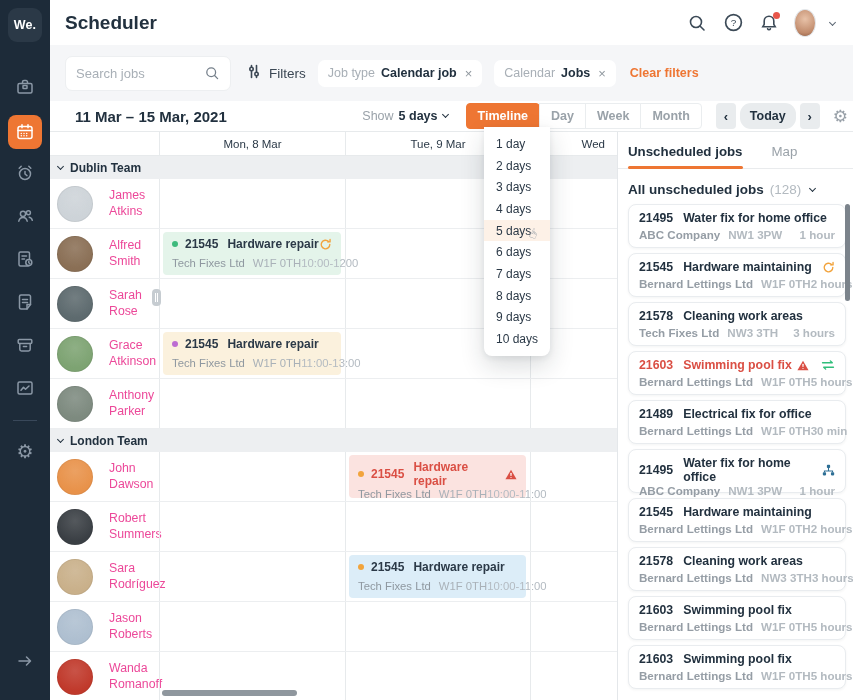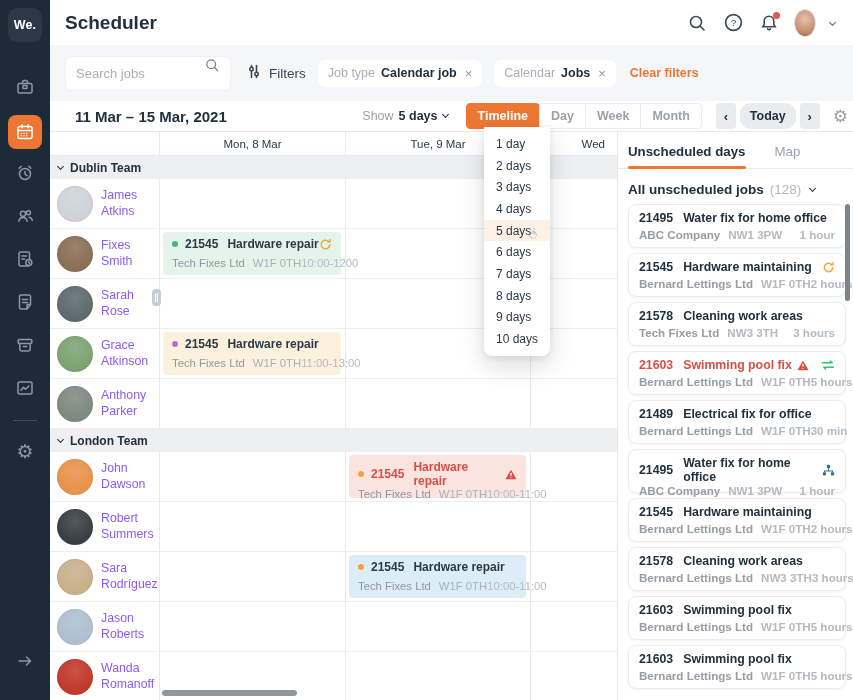--- a/index.html
+++ b/index.html
@@ -31,21 +31,21 @@
   .hicon { width:22px; height:22px; display:flex; align-items:center; justify-content:center; position:relative; }
   .hicon svg { stroke:#3C4A57; fill:none; stroke-width:1.6; stroke-linecap:round; }
   .bell-dot { position:absolute; right:0; top:0; width:7px; height:7px; border-radius:50%; background:#E8564A; }
   .avatar-sm { width:28px; height:28px; border-radius:50%; background:radial-gradient(circle at 50% 35%, #E8C2A8 0%, #C08A6B 70%, #8A5A42 100%); border:1px solid #e2e5e8; }
   .chev { display:inline-block; width:6px; height:6px; border-right:1.6px solid #5A6672; border-bottom:1.6px solid #5A6672; transform:rotate(45deg); }
   .chev.dark { border-color:#22313F; }
   .chev.sm { width:5px; height:5px; }
 
   
   .filterband { position:absolute; left:0; top:45px; width:803px; height:56px; background:#F5F6F8; display:flex; align-items:center; }
-  .search-box { margin-left:15px; width:166px; height:35px; background:#fff; border:1px solid #EDEFF1; border-radius:7px; display:flex; padding:0 10px; }
+  .search-box { margin-left:15px; width:166px; height:35px; background:#fff; border:1px solid #EDEFF1; border-radius:7px; display:flex; align-items:center; padding:0 10px; }
   .search-box input { border:none; outline:none; width:120px; font-size:13px; color:#22313F; font-family:"Liberation Sans",sans-serif; background:transparent; }
   .search-box input::placeholder { color:#A8AFB6; }
   .search-box svg { margin-left:auto; stroke:#747F8A; fill:none; stroke-width:1.6; stroke-linecap:round; }
   .filters-btn { margin-left:16px; display:flex; align-items:center; gap:8px; font-size:13.5px; color:#3B4754; font-weight:500; }
   .filters-btn svg { stroke:#3B4754; fill:none; stroke-width:1.6; stroke-linecap:round; }
   .chip { margin-left:12px; height:27px; background:#fff; border-radius:7px; display:flex; align-items:center; padding:0 10px; font-size:12.5px; }
   .chip .chip-label { color:#A8AFB6; }
   .chip .chip-value { color:#22313F; font-weight:bold; margin-left:6px; }
   .chip .chip-x { color:#8F979E; margin-left:8px; font-size:13px; cursor:default; }
   .clear-filters { margin-left:14px; color:#EE7633; font-size:12.5px; font-weight:bold; }
@@ -76,21 +76,21 @@
   .cal-header { display:flex; height:24px; border-bottom:1px solid #E7EAEC; }
   .cal-header .spacer { width:109px; }
   .cal-header .col { border-left:1px solid #E7EAEC; display:flex; align-items:center; justify-content:center; font-size:11.5px; color:#2B3947; }
   .cal-header .col.mon { width:186px; }
   .cal-header .col.tue { width:185px; }
   .cal-header .col.wed { width:87px; justify-content:flex-end; padding-right:12px; overflow:hidden; white-space:nowrap; }
   .team-bar { height:23px; background:#EDEFF1; display:flex; align-items:center; padding-left:8px; gap:7px; font-size:12px; font-weight:bold; color:#22313F; }
   .row { display:flex; height:50px; border-bottom:1px solid #ECEEF0; background:#fff; }
   .cell-resource { width:109px; display:flex; align-items:center; }
   .avatar { width:36px; height:36px; border-radius:50%; margin-left:7px; flex:none; border:1px solid rgba(0,0,0,.05); }
-  .pname { margin-left:8px; font-size:12.3px; line-height:15.5px; color:#8b5cf6; }
+  .pname { margin-left:16px; font-size:12.3px; line-height:15.5px; color:#ec4899; }
   .cell { border-left:1px solid #E7EAEC; position:relative; }
   .cell.mon { width:186px; }
   .cell.tue { width:185px; }
   .cell.wed { width:87px; }
   .cal-card { position:absolute; left:3px; right:4px; top:3px; height:43px; border-radius:4px; padding:5px 9px 6px 9px; display:flex; flex-direction:column; justify-content:space-between; }
   .cc-line1 { display:flex; align-items:center; font-size:12px; font-weight:bold; color:#2B3947; }
   .cc-dot { width:6px; height:6px; border-radius:50%; margin-right:7px; flex:none; }
   .cc-title { margin-left:9px; }
   .cc-warn { margin-left:4px; display:flex; }
   .cc-icon { margin-left:auto; display:flex; }
@@ -311,21 +311,21 @@
                 </div>
               </div>
               <div class="cell mon"></div>
               <div class="cell tue"></div>
               <div class="cell wed"></div>
             </div>
             <div class="row">
               <div class="cell-resource">
                 <span class="avatar" style="background: radial-gradient(circle at 50% 32%, rgba(255, 255, 255, 0.133) 0%, rgb(138, 111, 85) 70%) rgb(138, 111, 85);"></span>
                 <div class="pname">
-                  <div>Fixes</div>
+                  <div>Alfred</div>
                   <div>Smith</div>
                 </div>
               </div>
               <div class="cell mon">
                 <div class="cal-card" style="background: rgb(228, 244, 234);">
                   <div class="cc-line1">
                     <span class="cc-dot" style="background: rgb(62, 186, 125);"></span>
                     <span>21545</span>
                     <span class="cc-title">Hardware repair</span>
                     <span class="cc-icon" style="display: flex;">
@@ -494,21 +494,21 @@
           </div>
         <div class="resize-handle">
             <i></i>
             <i></i>
           </div>
         <div class="h-scrollbar"></div>
       </div>
 
       <div class="panel">
         <div class="panel-tabs">
-          <div class="ptab active">Unscheduled days</div>
+          <div class="ptab active">Unscheduled jobs</div>
           <div class="ptab inactive">Map</div>
         </div>
         <div class="plist-head">
           <span>All unscheduled jobs</span>
           <span class="plist-count">(128)</span>
           <span class="chev sm dark" style="margin-top:-2px"></span>
         </div>
         <div class="job-list" id="job-list">
             <div class="pjob">
               <div class="pj-line1">

